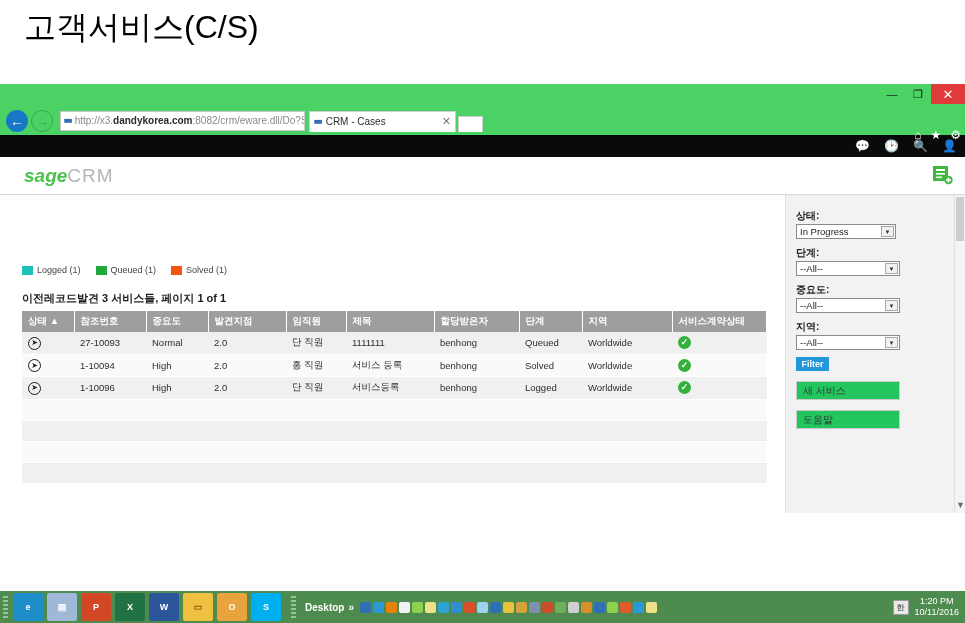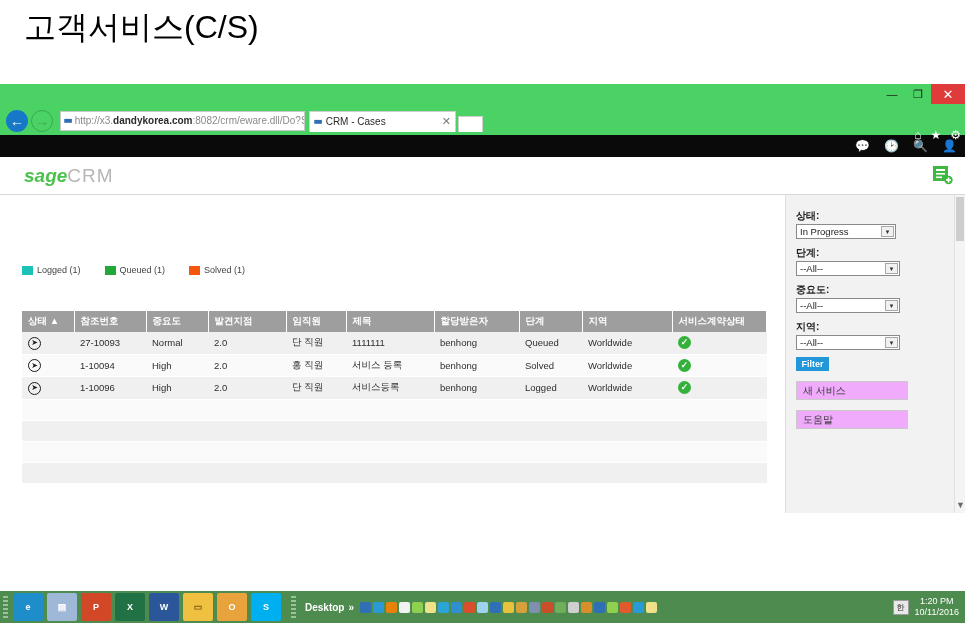--- a/index.html
+++ b/index.html
@@ -200,21 +200,21 @@
     background: #808080; border: 1px solid #5a5a5a;
     border-radius: 24px 50% 50% 24px;
   }
   .total-label {
     position: absolute; left: 430px; top: 19px;
     font-size: 10px; font-weight: bold; color: #2a2a2a;
     white-space: nowrap;
   }
   .legend {
     position: absolute; left: 22px; top: 70px;
-    display: flex; align-items: center; gap: 24px;
+    display: flex; align-items: center; gap: 15px;
     font-size: 9px; color: #444444;
   }
   .legend .li { display: flex; align-items: center; gap: 4px; white-space: nowrap; }
   .swatch { width: 11px; height: 9px; display: inline-block; }
 
   
   .list-caption {
     position: absolute; left: 22px; top: 96px;
     font-size: 11px; font-weight: bold; color: #1c1c1c;
     white-space: nowrap;
@@ -278,22 +278,22 @@
     display: flex; align-items: center; justify-content: center;
     font-size: 6px; color: #333333;
   }
   .filter-btn {
     margin-top: 3px; width: 33px; height: 14px;
     background: #2196d8; color: #ffffff;
     font-size: 9px; font-weight: bold;
     display: flex; align-items: center; justify-content: center;
   }
   .action-btn {
-    margin-top: 10px; width: 112px; height: 19px;
-    background: #f0abfc; border: 1px solid #c9c9c9;
+    margin-top: 10px; width: 104px; height: 19px;
+    background: #22c55e; border: 1px solid #c9c9c9;
     font-size: 10px; color: #333333;
     display: flex; align-items: center; padding-left: 6px;
   }
   .pane-scroll {
     position: absolute; right: 0; top: 0;
     width: 11px; height: 100%; background: #f4f4f4;
     border-left: 1px solid #e0e0e0;
   }
   .pane-scroll .thumb {
     position: absolute; top: 2px; left: 1px; width: 8px; height: 44px;
@@ -419,20 +419,21 @@
           <span class="li">
             <span class="swatch" style="background:#22a838"></span>
             <span>Queued (1)</span>
           </span>
           <span class="li">
             <span class="swatch" style="background:#f4560c"></span>
             <span>Solved (1)</span>
           </span>
         </div>
 
+        <div class="list-caption">이전레코드발견 3 서비스들, 페이지 1 of 1</div>
 
         <table class="grid">
           <thead>
             <tr>
               <th style="width:52px">상태 ▲</th>
               <th style="width:72px">참조번호</th>
               <th style="width:62px">중요도</th>
               <th style="width:78px">발견지점</th>
               <th style="width:60px">임직원</th>
               <th style="width:88px">제목</th>

